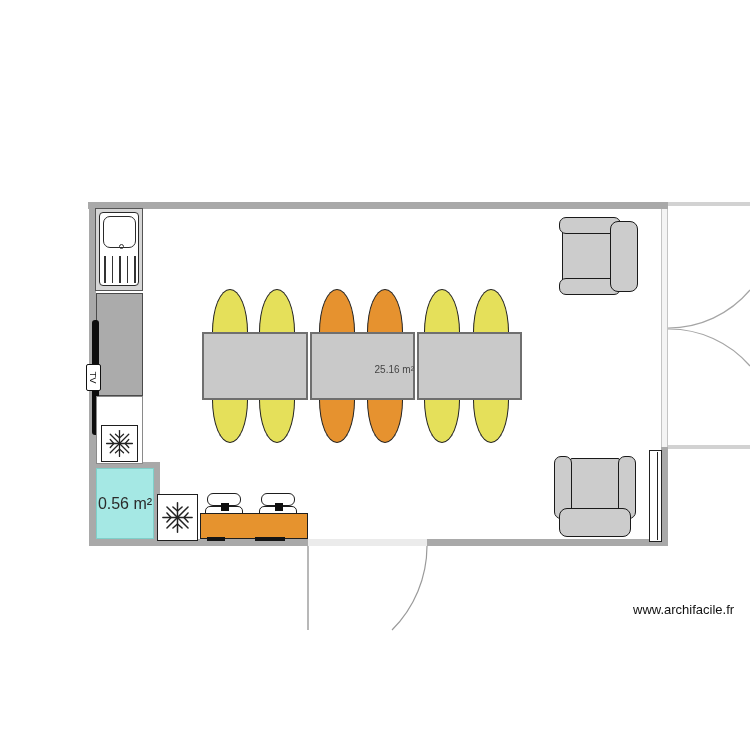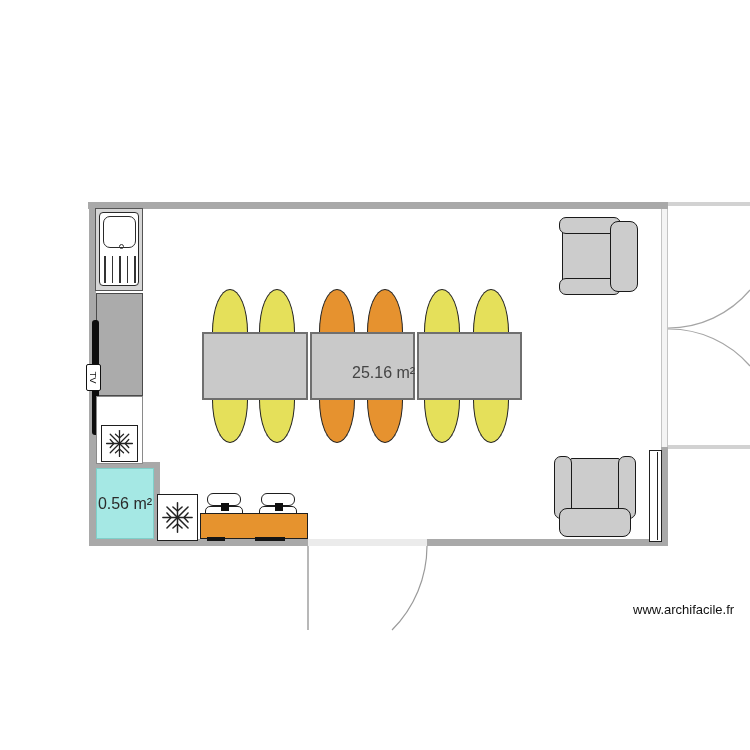--- a/index.html
+++ b/index.html
@@ -20,21 +20,21 @@
   .tv-bar{position:absolute;left:92px;top:320px;width:7px;height:115px;background:#0d0d0d;border-radius:3px;}
   .tv-box{position:absolute;left:86px;top:364px;width:15px;height:27px;background:#fff;border:1.5px solid #111;border-radius:2px;box-sizing:border-box;display:flex;align-items:center;justify-content:center;}
   .tv-box span{display:block;transform:rotate(90deg);font-size:9.5px;color:#111;letter-spacing:0px;}
   .fridge-zone{position:absolute;left:96px;top:396px;width:47px;height:68px;background:#fff;border:1px solid #8a8a8a;box-sizing:border-box;}
   .snowbox{position:absolute;background:#fff;border:1.5px solid #1e1e1e;box-sizing:border-box;display:flex;align-items:center;justify-content:center;}
   
   .cyan-room{position:absolute;left:96px;top:468px;width:58px;height:71px;background:var(--cyan);border:1px solid #7fcfc9;box-sizing:border-box;display:flex;align-items:center;justify-content:center;}
   .cyan-label{font-size:16px;color:#2b2b2b;white-space:nowrap;}
   
   .table{position:absolute;top:332px;height:68px;background:var(--table);border:2px solid #6f6f6f;box-sizing:border-box;}
-  .table-label{position:absolute;left:352px;top:364px;width:62px;text-align:right;font-size:16px;color:#444;white-space:nowrap;}
+  .table-label{position:absolute;left:352px;top:364px;width:62px;text-align:right;font-size:10px;color:#444;white-space:nowrap;}
   .chair-row{position:absolute;left:202px;width:320px;}
   .chair{position:absolute;width:36px;box-sizing:border-box;}
   .chair-top{top:0;height:43px;border:1.6px solid #222;border-bottom:none;border-radius:18px 18px 0 0 / 43px 43px 0 0;}
   .chair-bottom{top:0;height:43px;border:1.6px solid #222;border-top:none;border-radius:0 0 18px 18px / 0 0 43px 43px;}
   
   .sofa-part{position:absolute;background:var(--sofa);border:1.5px solid #1a1a1a;box-sizing:border-box;}
   
   .bar-counter{position:absolute;left:200px;top:513px;width:108px;height:26px;background:var(--counter-orange);border:1.5px solid #1e1e1e;box-sizing:border-box;}
   .stool-part{position:absolute;background:#fff;border:1.5px solid #1e1e1e;box-sizing:border-box;border-radius:6px;}
   .stool-conn{position:absolute;background:#0e0e0e;}

